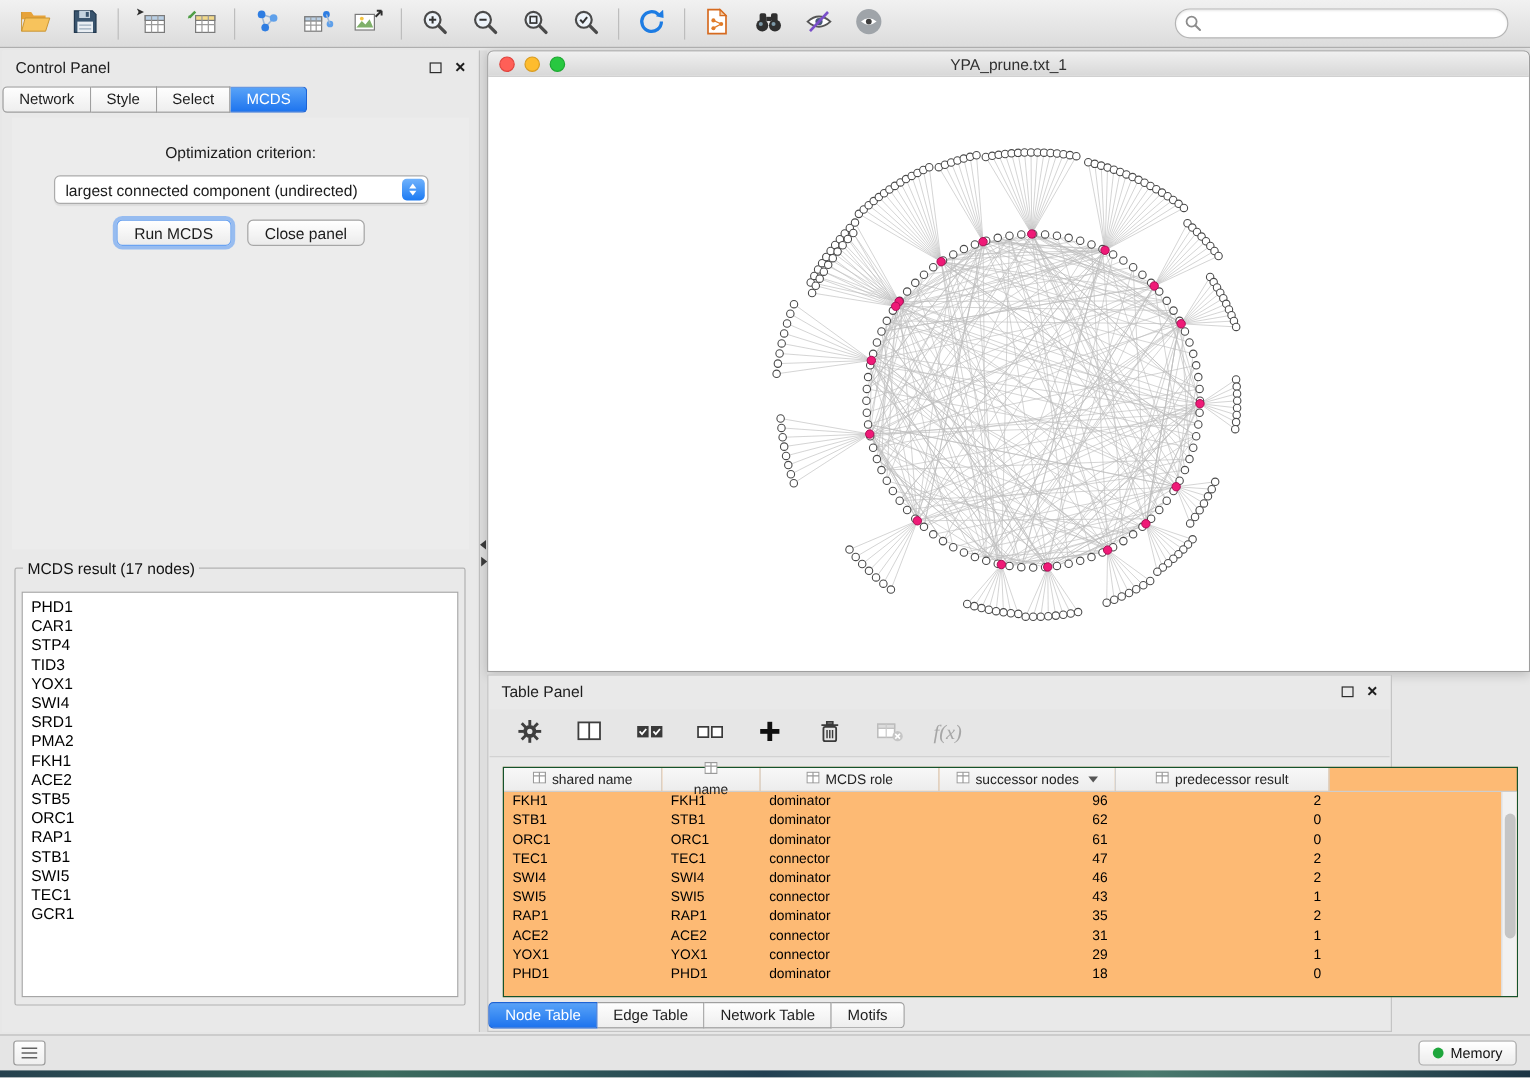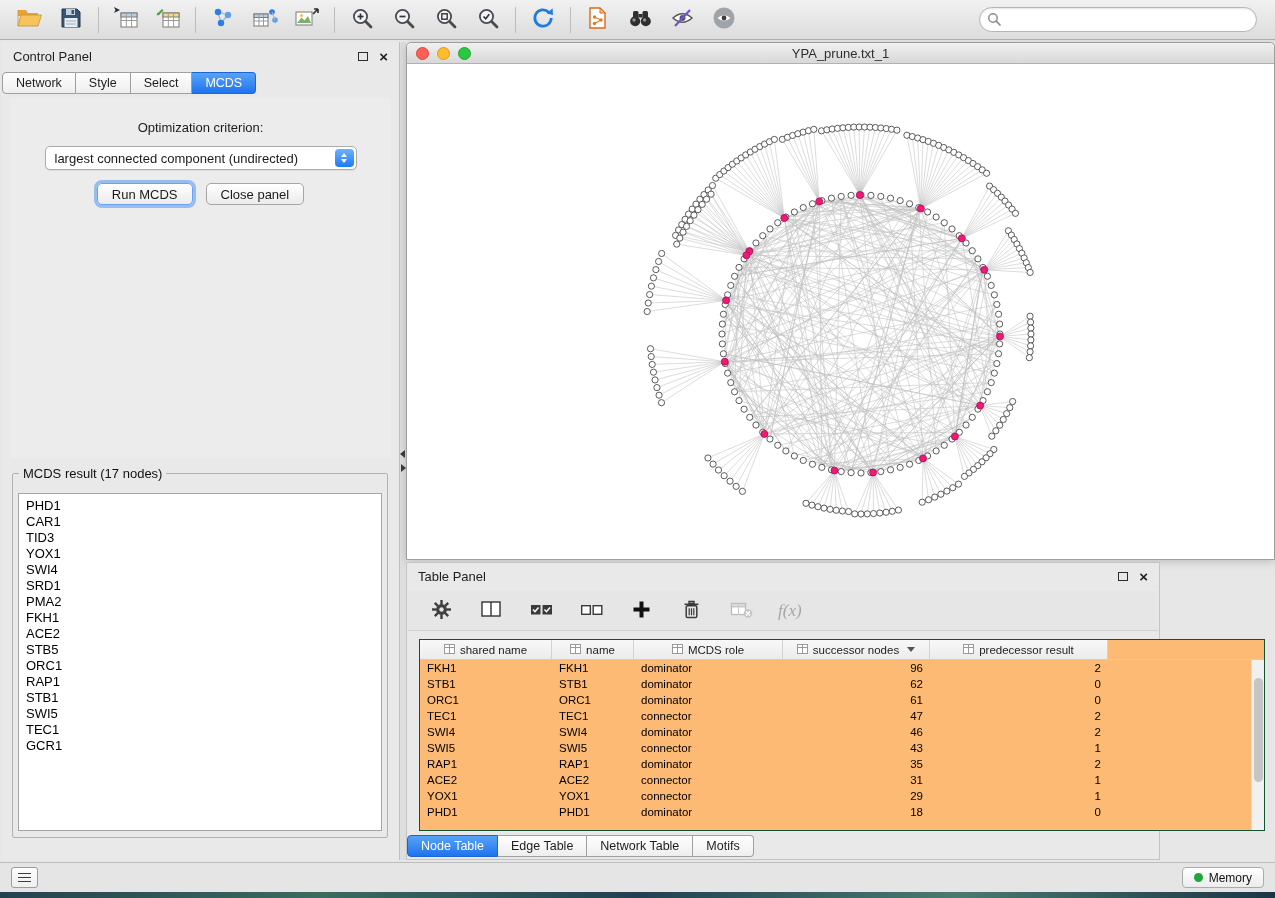--- a/index.html
+++ b/index.html
@@ -294,20 +294,21 @@
     <div class="btn-row">
       <div class="btn focused">Run MCDS</div>
       <div class="btn">Close panel</div>
     </div>
   </div>
   <fieldset class="mcds-fieldset">
     <legend class="mcds-legend">MCDS result (17 nodes)</legend>
     <div class="mcds-list">
         <div class="mcds-item">PHD1</div>
         <div class="mcds-item">CAR1</div>
+        <div class="mcds-item">STP4</div>
         <div class="mcds-item">TID3</div>
         <div class="mcds-item">YOX1</div>
         <div class="mcds-item">SWI4</div>
         <div class="mcds-item">SRD1</div>
         <div class="mcds-item">PMA2</div>
         <div class="mcds-item">FKH1</div>
         <div class="mcds-item">ACE2</div>
         <div class="mcds-item">STB5</div>
         <div class="mcds-item">ORC1</div>
         <div class="mcds-item">RAP1</div>
@@ -1109,21 +1110,21 @@
   <div class="tp-table">
     <div class="thead">
         <div class="th" style="width: 132px;">
           <span><svg width="11" height="10" viewBox="0 0 11 10">
               <rect x="0.5" y="0.5" width="10" height="9" fill="#fff" stroke="#9a9a9a"></rect>
               <line x1="0.5" y1="3.5" x2="10.5" y2="3.5" stroke="#9a9a9a"></line>
               <line x1="5.5" y1="0.5" x2="5.5" y2="9.5" stroke="#9a9a9a"></line>
             </svg></span>
           <span>shared name</span>
         </div>
-        <div class="th" style="width: 82px;">
+        <div class="th" style="width: 82px; flex-direction: column;">
           <span><svg width="11" height="10" viewBox="0 0 11 10">
               <rect x="0.5" y="0.5" width="10" height="9" fill="#fff" stroke="#9a9a9a"></rect>
               <line x1="0.5" y1="3.5" x2="10.5" y2="3.5" stroke="#9a9a9a"></line>
               <line x1="5.5" y1="0.5" x2="5.5" y2="9.5" stroke="#9a9a9a"></line>
             </svg></span>
           <span>name</span>
         </div>
         <div class="th" style="width: 149px;">
           <span><svg width="11" height="10" viewBox="0 0 11 10">
               <rect x="0.5" y="0.5" width="10" height="9" fill="#fff" stroke="#9a9a9a"></rect>

